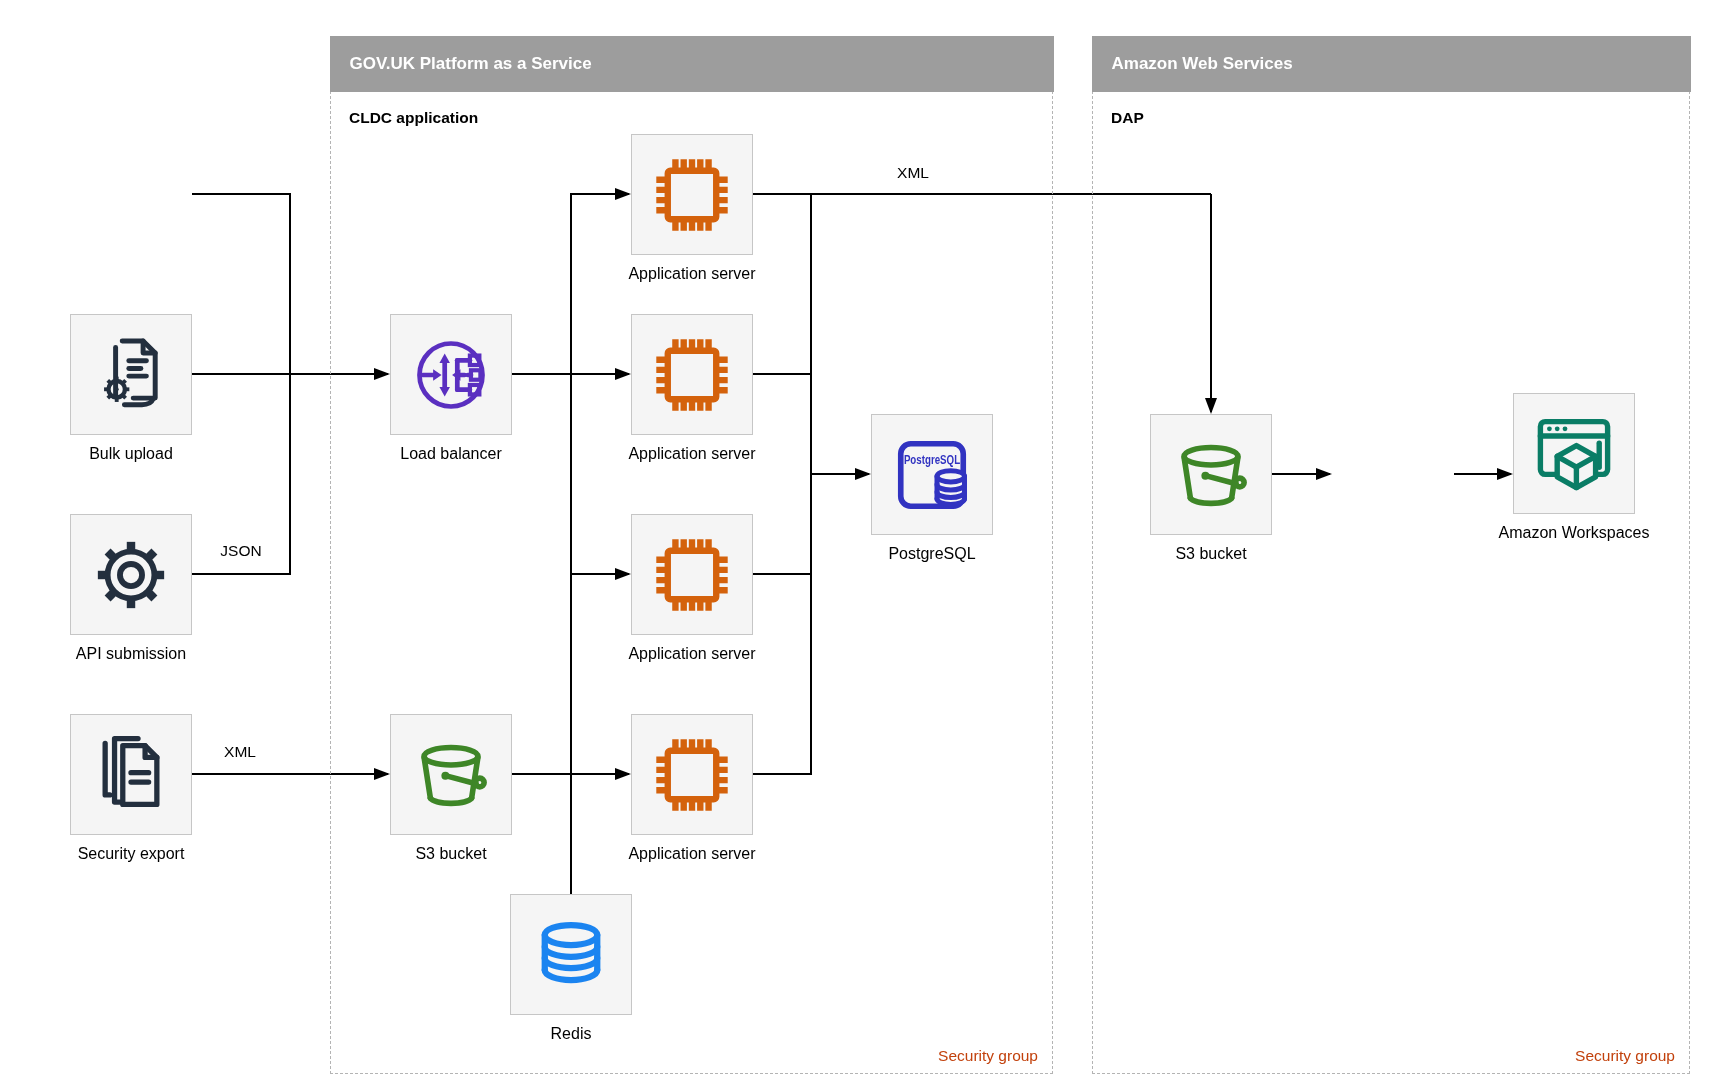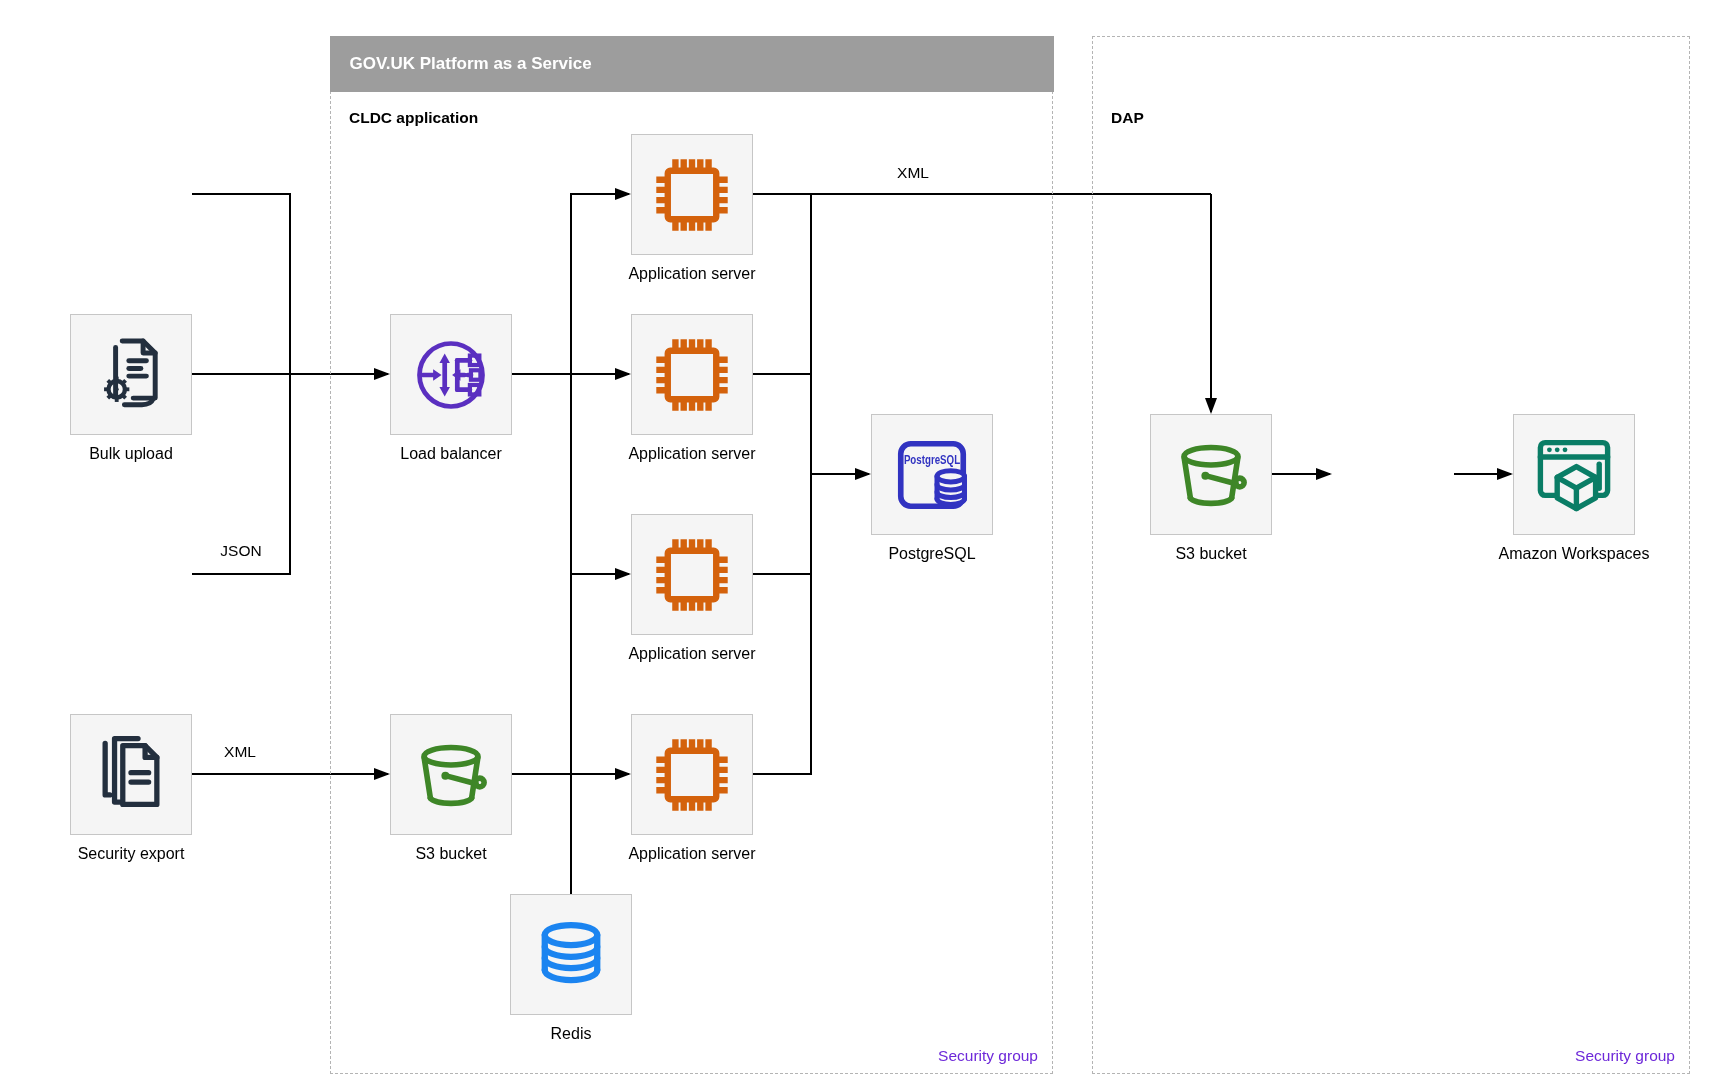--- a/index.html
+++ b/index.html
@@ -5,21 +5,21 @@
   html,body{margin:0;padding:0;background:#fff;}
   body{width:1712px;height:1082px;position:relative;overflow:hidden;
        font-family:"Liberation Sans",sans-serif;color:#000;}
   .canvas{position:absolute;left:0;top:0;width:1712px;height:1082px;margin-top:14px;}
   svg.wires{position:absolute;left:0;top:0;}
   .container{position:absolute;border:1.5px dashed #b4b4b4;box-sizing:border-box;}
   .cheader{position:absolute;left:-1.5px;right:-1.5px;top:-1.5px;height:56px;
            background:#9d9d9d;color:#ffffff;font-weight:bold;font-size:17px;
            line-height:56px;padding-left:20px;}
   .csub{position:absolute;left:18px;top:72px;font-weight:bold;font-size:15.5px;}
-  .cfooter{position:absolute;right:14px;bottom:8px;font-size:15.5px;color:#6d28d9;}
+  .cfooter{position:absolute;right:14px;bottom:8px;font-size:15.5px;color:#c2410c;}
   .node{position:absolute;width:122px;}
   .nbox{width:122px;height:121px;background:#f5f5f5;border:1px solid #c6c6c6;
         box-sizing:border-box;display:flex;align-items:center;justify-content:center;}
   .nlabel{position:absolute;top:131px;left:50%;transform:translateX(-50%);
           white-space:nowrap;font-size:16px;text-align:center;}
   .elabel{position:absolute;transform:translate(-50%,-50%);font-size:15.5px;}
   .st{fill:none;stroke-linecap:round;stroke-linejoin:round;}
   .sq{fill:none;stroke-linecap:butt;}
   .wire{stroke:#000;stroke-width:2;fill:none;}
 </style>
@@ -69,20 +69,23 @@
 
   <div class="container" style="left:330px;top:22px;width:723px;height:1038px;">
     <div class="cheader">
       <span>GOV.UK Platform as a Service</span>
     </div>
     <div class="csub">CLDC application</div>
     <div class="cfooter">Security group</div>
   </div>
 
   <div class="container" style="left:1092px;top:22px;width:598px;height:1038px;">
+    <div class="cheader">
+      <span>Amazon Web Services</span>
+    </div>
     <div class="csub">DAP</div>
     <div class="cfooter">Security group</div>
   </div>
 
 
   <div class="node" style="left:70px;top:300px;border-radius:26px;">
     <div class="nbox">
       <svg width="88" height="88" viewBox="0 0 80 80">
         <g class="st" stroke="#232f3e" stroke-width="4.5">
           <path d="M26,15 V59"></path>
@@ -105,20 +108,41 @@
             <line x1="21.7" y1="58.3" x2="18.9" y2="61.1"></line>
           <line x1="32.3" y1="58.3" x2="35.1" y2="61.1"></line>
             <line x1="21.7" y1="47.7" x2="18.9" y2="44.9"></line>
         </g>
         <circle cx="27" cy="53" r="1.8" fill="#232f3e"></circle>
       </svg>
     </div>
     <div class="nlabel">Bulk upload</div>
   </div>
 
+  <div class="node" style="left:70px;top:500px;">
+    <div class="nbox">
+      <svg width="104" height="104" viewBox="0 0 80 80">
+        <g class="st" stroke="#232f3e" stroke-width="4.5">
+          <circle cx="40" cy="40" r="18"></circle>
+          <circle cx="40" cy="40" r="8.5"></circle>
+        </g>
+        <g class="sq" stroke="#232f3e" stroke-width="6.5">
+          <line x1="58" y1="40" x2="65.5" y2="40"></line>
+          <line x1="52.7" y1="27.3" x2="58" y2="22"></line>
+          <line x1="40" y1="22" x2="40" y2="14.5"></line>
+          <line x1="27.3" y1="27.3" x2="22" y2="22"></line>
+          <line x1="22" y1="40" x2="14.5" y2="40"></line>
+          <line x1="27.3" y1="52.7" x2="22" y2="58"></line>
+          <line x1="40" y1="58" x2="40" y2="65.5"></line>
+          <line x1="52.7" y1="52.7" x2="58" y2="58"></line>
+        </g>
+      </svg>
+    </div>
+    <div class="nlabel">API submission</div>
+  </div>
 
   <div class="node" style="left:70px;top:700px;">
     <div class="nbox">
       <svg width="94" height="94" viewBox="0 0 80 80">
         <g class="st" stroke="#232f3e" stroke-width="4.5">
           <path d="M18,13 V57 H22"></path>
           <path d="M26,9 H46 M26,9 V63 H31"></path>
           <path d="M33,15 H52 L62,25 V65 H33 Z"></path>
           <path d="M52,15 V25 H62"></path>
           <path d="M40,38 H55"></path>
@@ -281,21 +305,21 @@
           <path d="M35.5,40.5 L60,47"></path>
           <circle cx="63" cy="46" r="3.5"></circle>
         </g>
         <circle cx="35.5" cy="40.5" r="3.2" fill="#3e8627"></circle>
       </svg>
     </div>
     <div class="nlabel">S3 bucket</div>
   </div>
 
 
-  <div class="node" style="left:1513px;top:400px;">
+  <div class="node" style="left:1513px;top:379px;">
     <div class="nbox">
       <svg width="96" height="96" viewBox="0 0 80 80">
         <g class="st" stroke="#0a7d66" stroke-width="4.5">
           <rect x="12" y="13" width="56" height="44" rx="4"></rect>
           <path d="M12,25 H68"></path>
           <path d="M61,31 V51"></path>
         </g>
         <g fill="#0a7d66" stroke="none">
           <circle cx="19.5" cy="19" r="2"></circle>
             <circle cx="26" cy="19" r="2"></circle>

